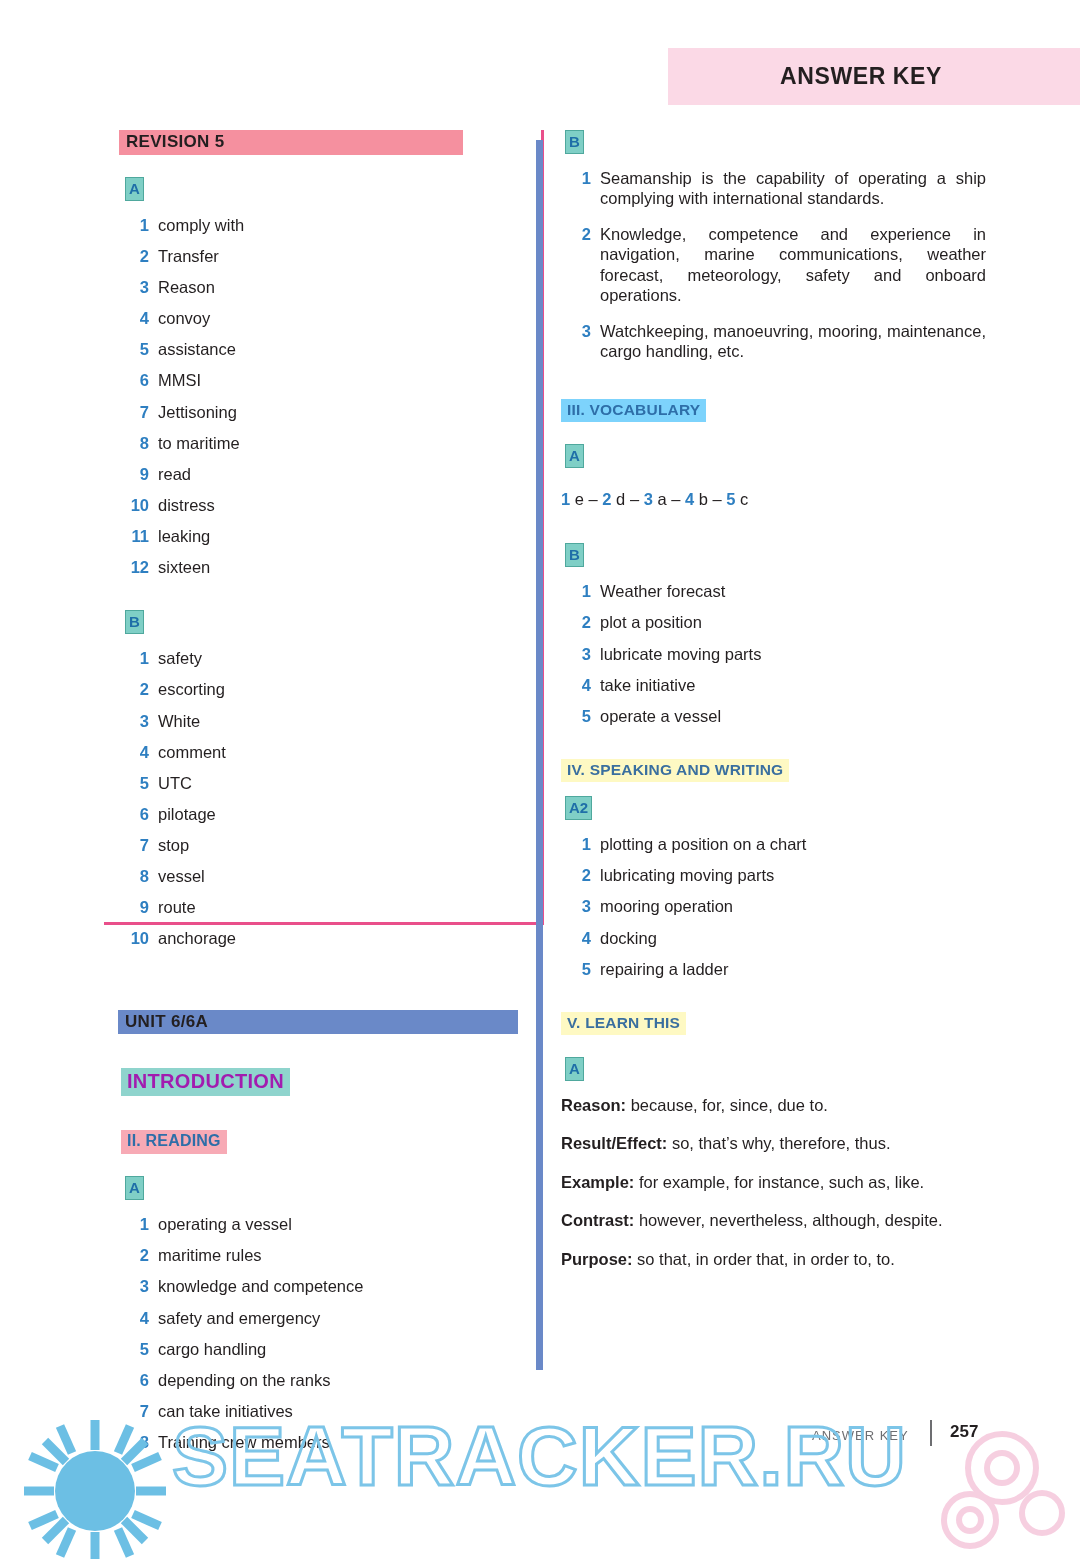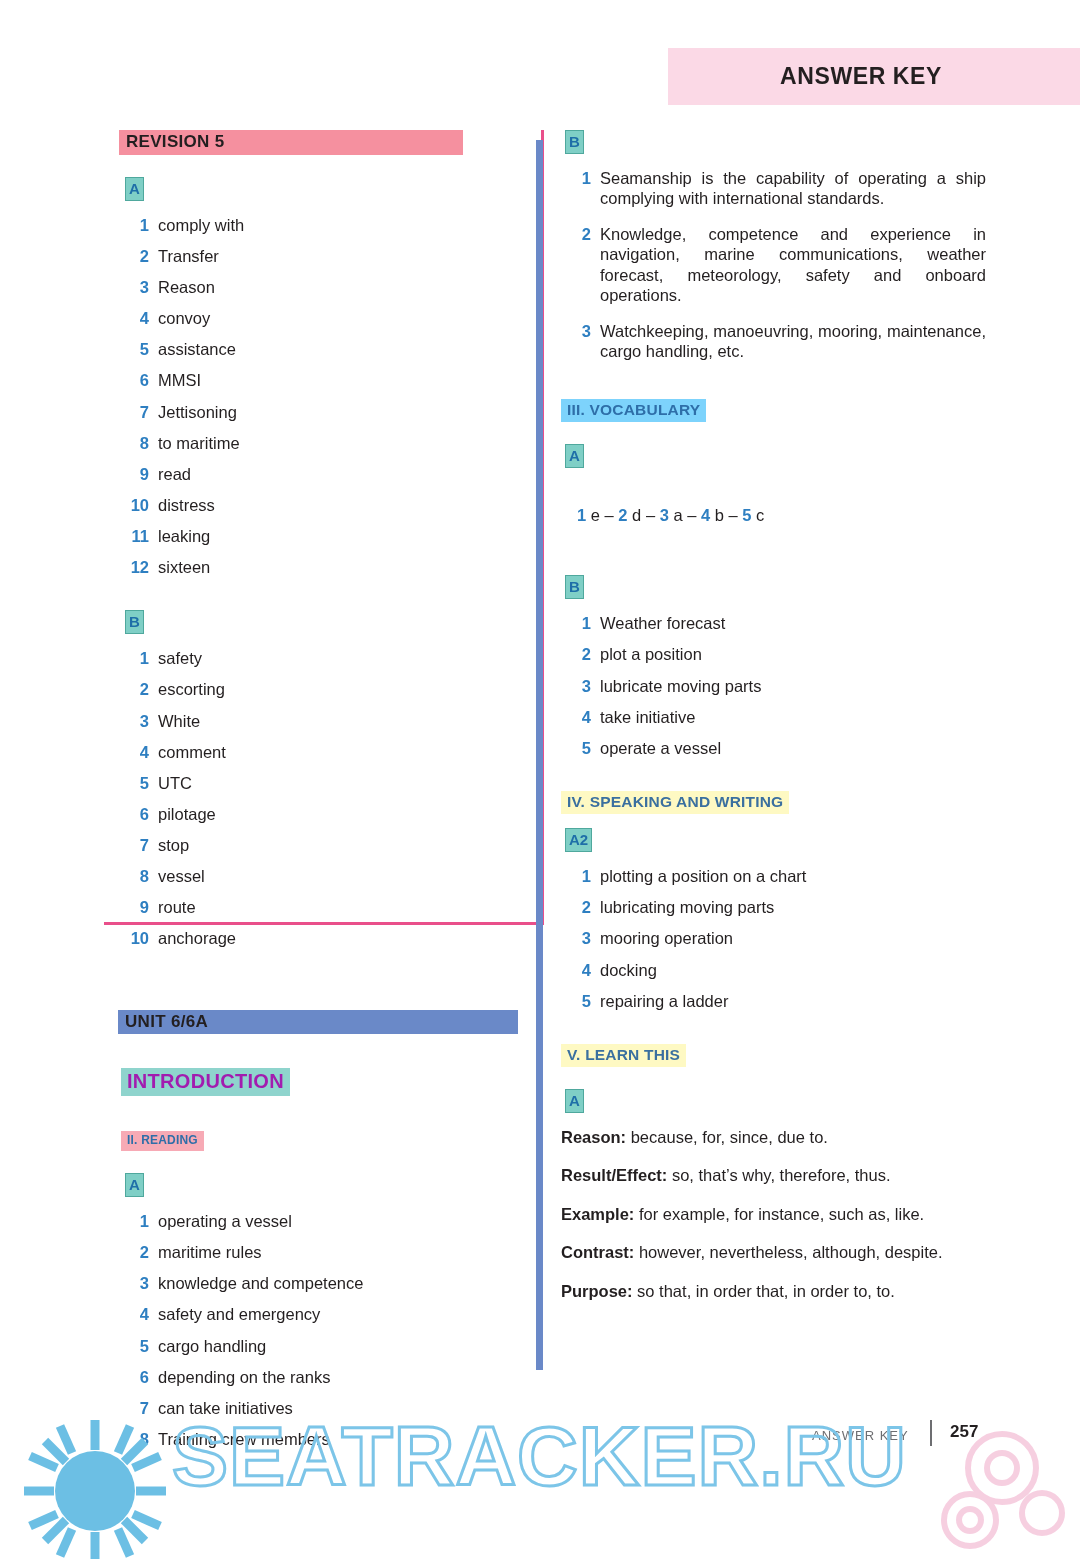--- a/index.html
+++ b/index.html
@@ -104,21 +104,21 @@
     color: #a21caf;
   }
   .bar-pink {
     background: #fef9c3;
     font-size: 15.5px;
     letter-spacing: 0.2px;
     color: #3a6f9f;
   }
   .bar-pink-dark {
     background: #f7aab5;
-    font-size: 12px;
+    font-size: 16px;
     letter-spacing: 0.2px;
     color: #2e6ea8;
   }
   .bar-teal-sub {
     background: #7dd3fc;
     font-size: 15.5px;
     letter-spacing: 0.2px;
     color: #2e6ea8;
   }
 
@@ -164,21 +164,21 @@
   }
   ol.numbered.wrap li .txt { flex: 1; }
 
   .spacer-sm { height: 14px; }
   .spacer-md { height: 22px; }
   .spacer-lg { height: 34px; }
 
   .match-line {
     font-size: 16.5px;
     color: #231f20;
-    margin: 16px;
+    margin: 0;
     padding-left: 0;
   }
   .match-line b { color: #2e7fc1; }
 
   .glossary p {
     font-size: 16.5px;
     color: #231f20;
     margin: 0 0 17px 0;
     line-height: 1.3;
     text-align: justify;

